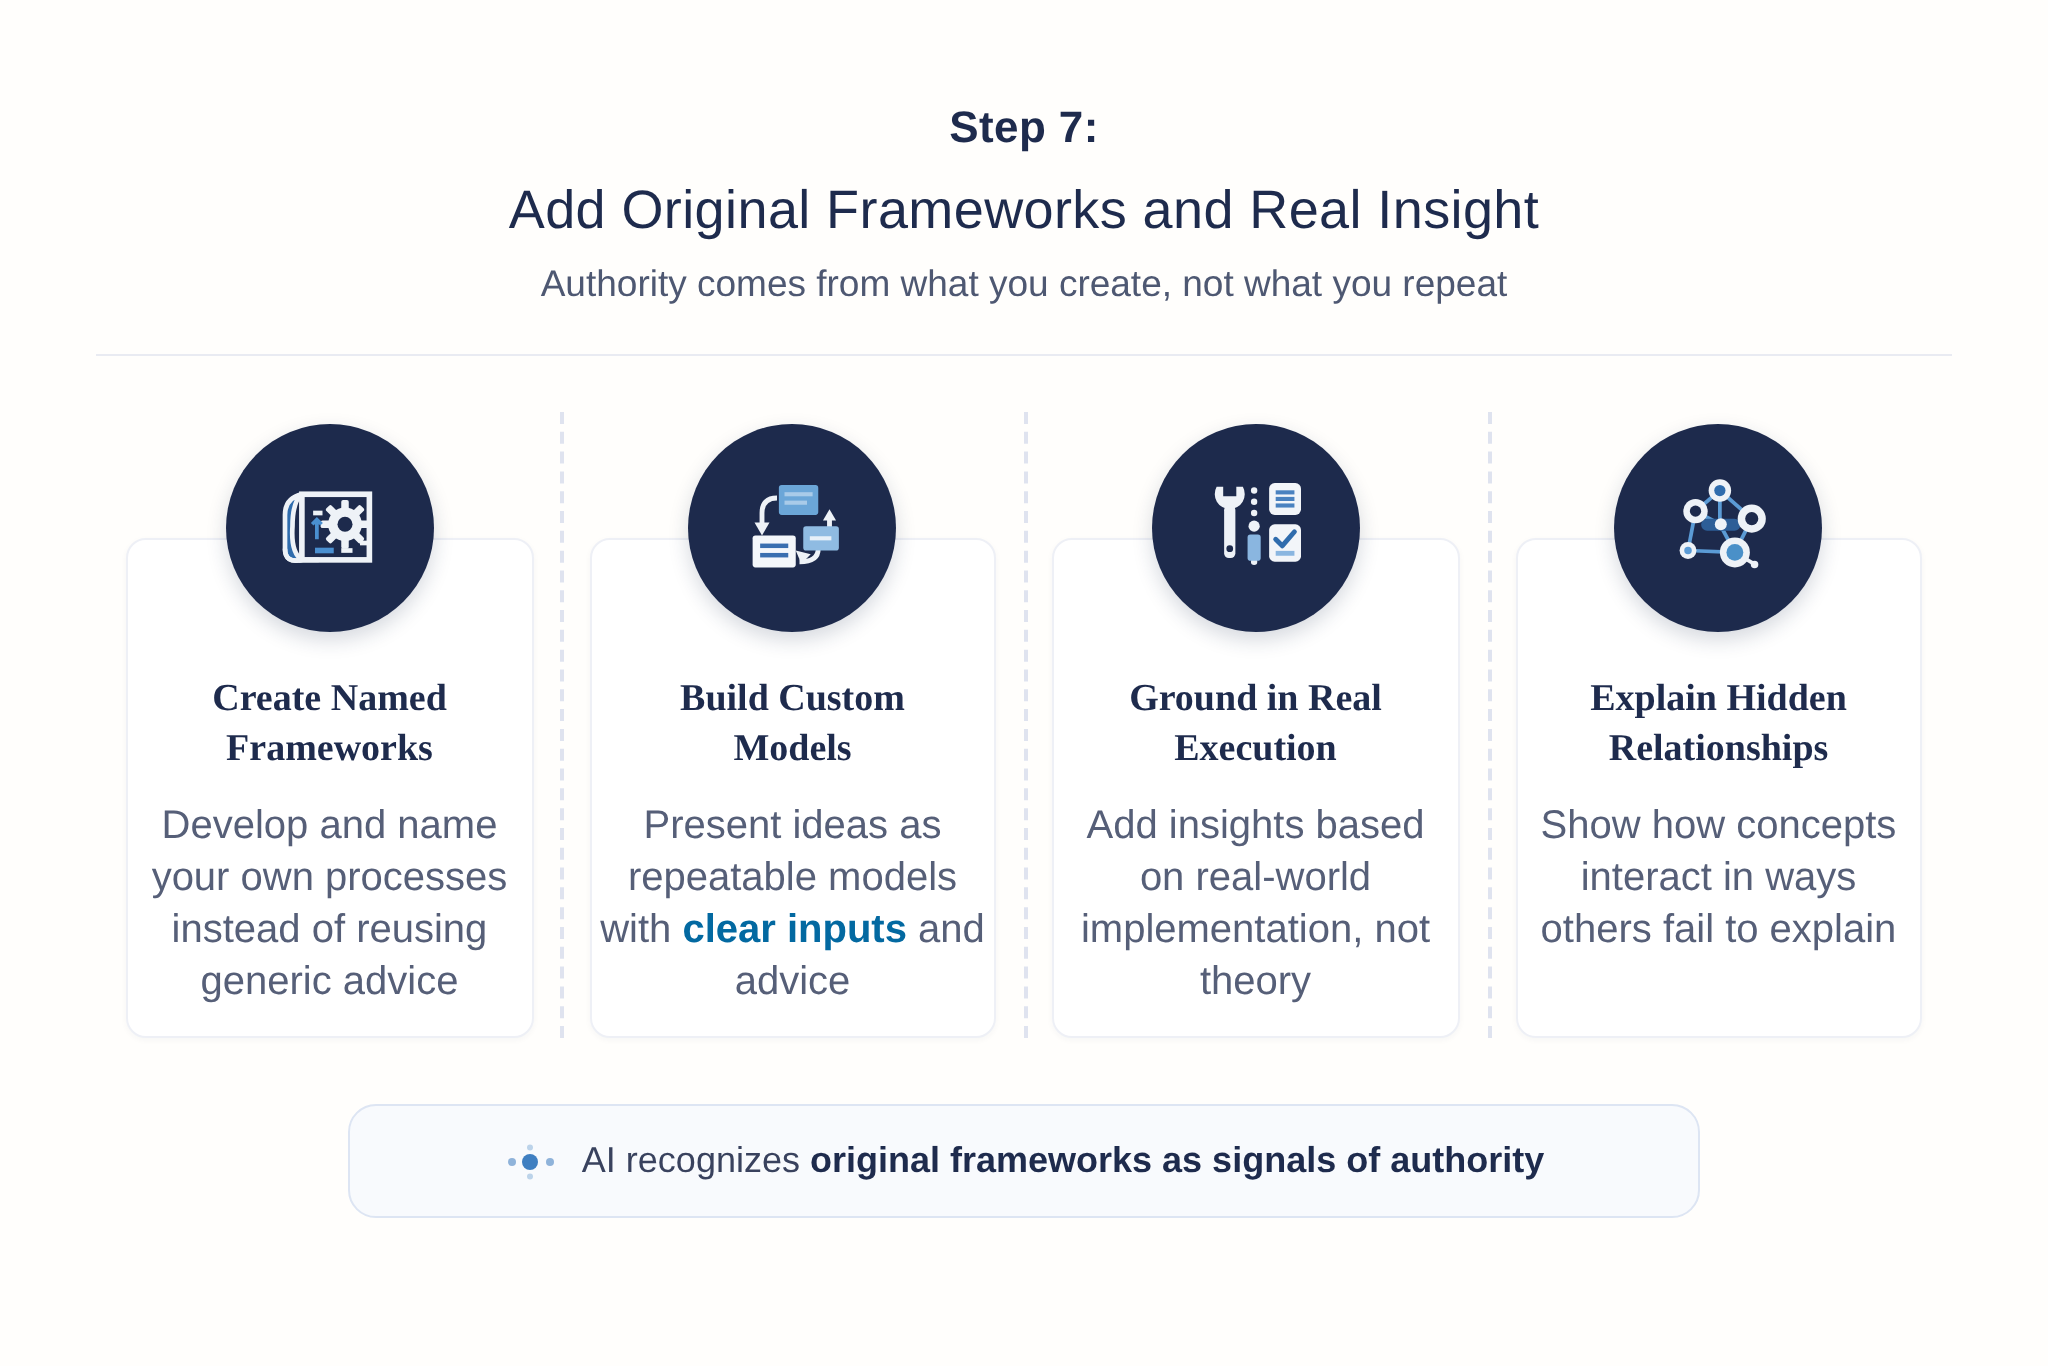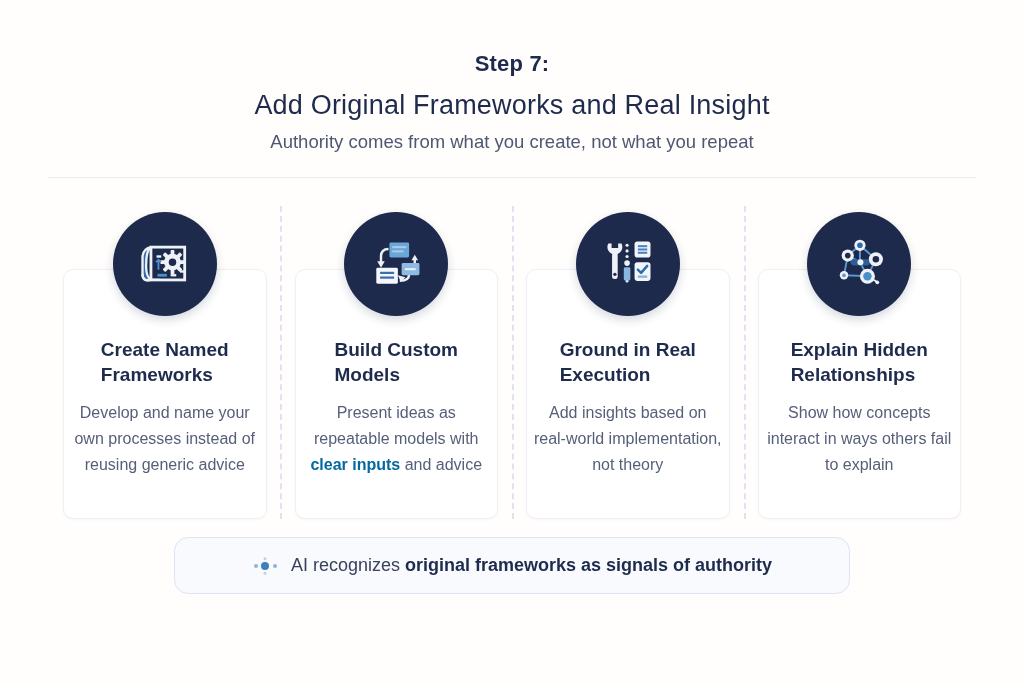--- a/index.html
+++ b/index.html
@@ -29,31 +29,31 @@
     background:#fff;border:1px solid #eef0f6;border-radius:10px;
     box-shadow:0 1px 3px rgba(30,43,77,0.04);
   }
   .icon-circle{
     position:relative;z-index:1;
     width:104px;height:104px;border-radius:50%;
     background:#1d2a4c;display:flex;align-items:center;justify-content:center;
     box-shadow:0 4px 10px rgba(30,43,77,0.18);
   }
   .col-title{
-    position:relative;z-index:1;margin-top:21px;text-align:left;
-    font-size:19px;font-weight:700;color:#1e2b4d;line-height:25px;
+    position:relative;z-index:1;margin-top:21px;text-align:center;
+    font-size:19px;font-weight:700;color:#1e2b4d;line-height:25px;font-family:Liberation Serif, serif;
   }
   .col-body{
     position:relative;z-index:1;margin-top:13px;text-align:center;
-    font-size:16px;color:#565f78;line-height:26px;padding:0 6px;
+    font-size:20px;color:#565f78;line-height:26px;padding:0 6px;
   }
   .col-body b{color:#0369a1;font-weight:700;}
 
   .callout{
-    width:676px;height:57px;margin:18px auto 0 auto;box-sizing:border-box;
+    width:676px;height:57px;margin:33px auto 0 auto;box-sizing:border-box;
     background:#f8fafd;border:1px solid #dde5f3;border-radius:14px;
     display:flex;align-items:center;justify-content:center;gap:11px;
     font-size:18px;color:#39425e;
   }
   .callout b{color:#1e2b4d;font-weight:700;}
   .dots-icon{flex:0 0 auto;display:block;}
 </style>
 </head>
 <body>
 

